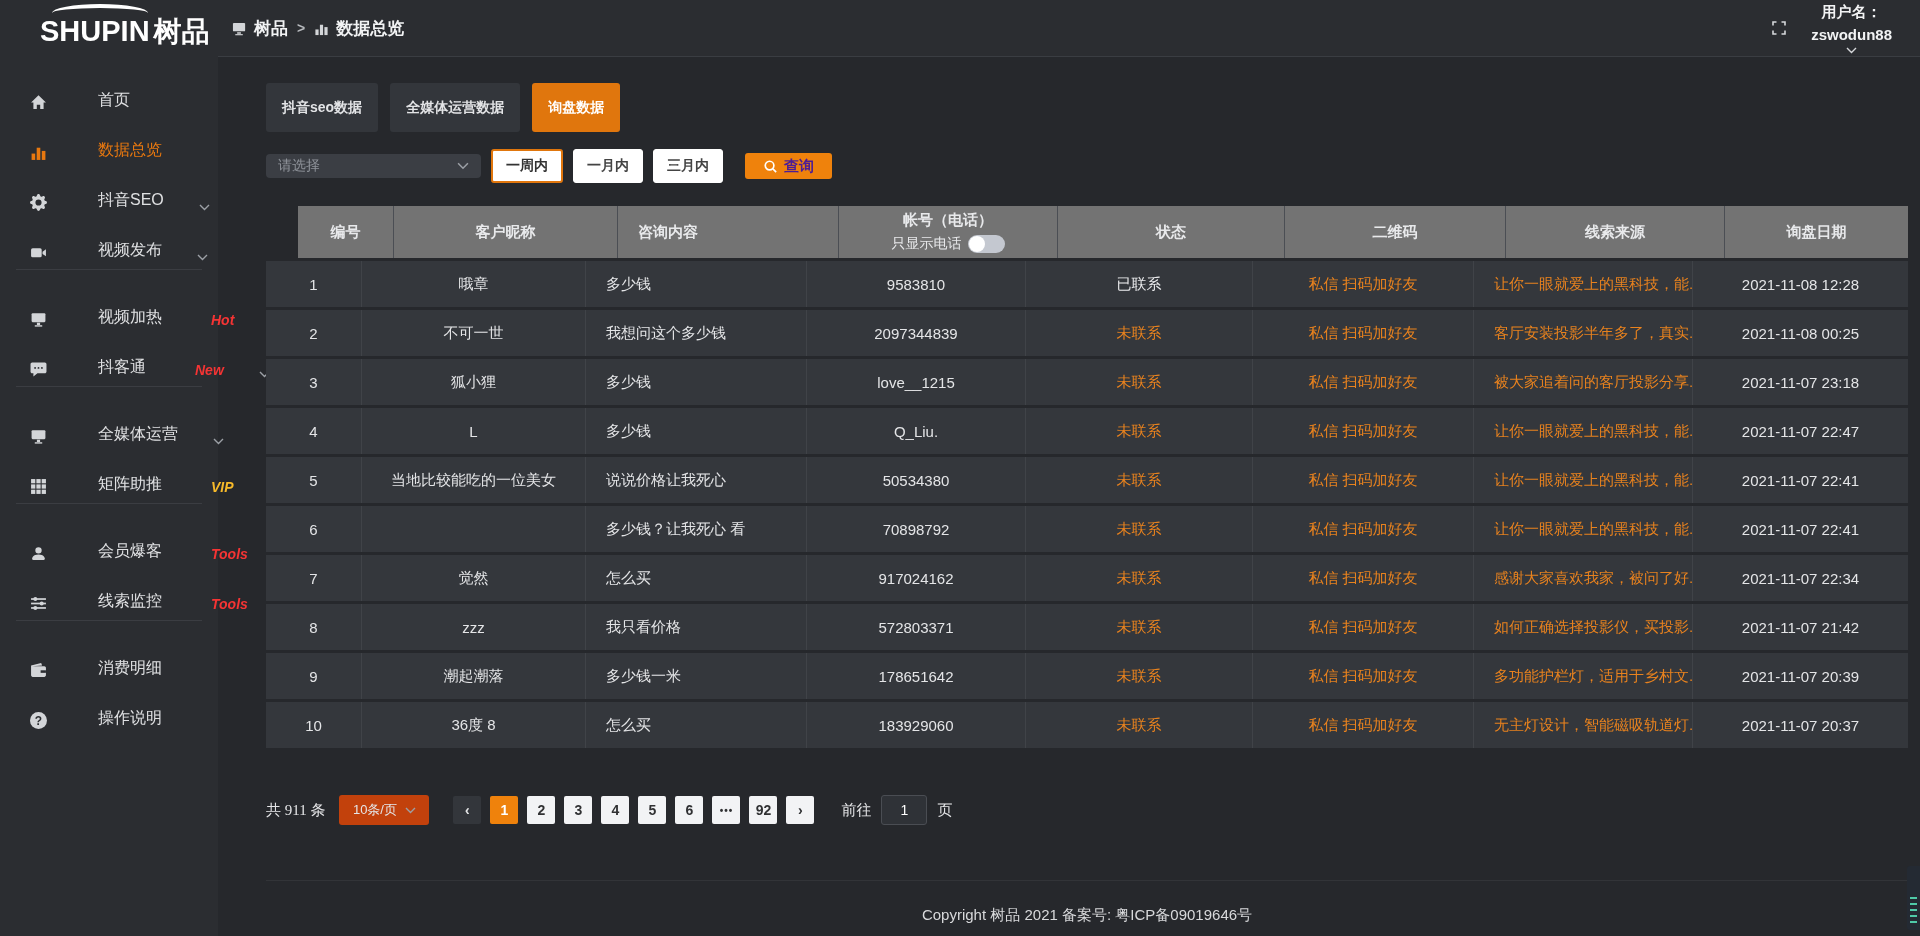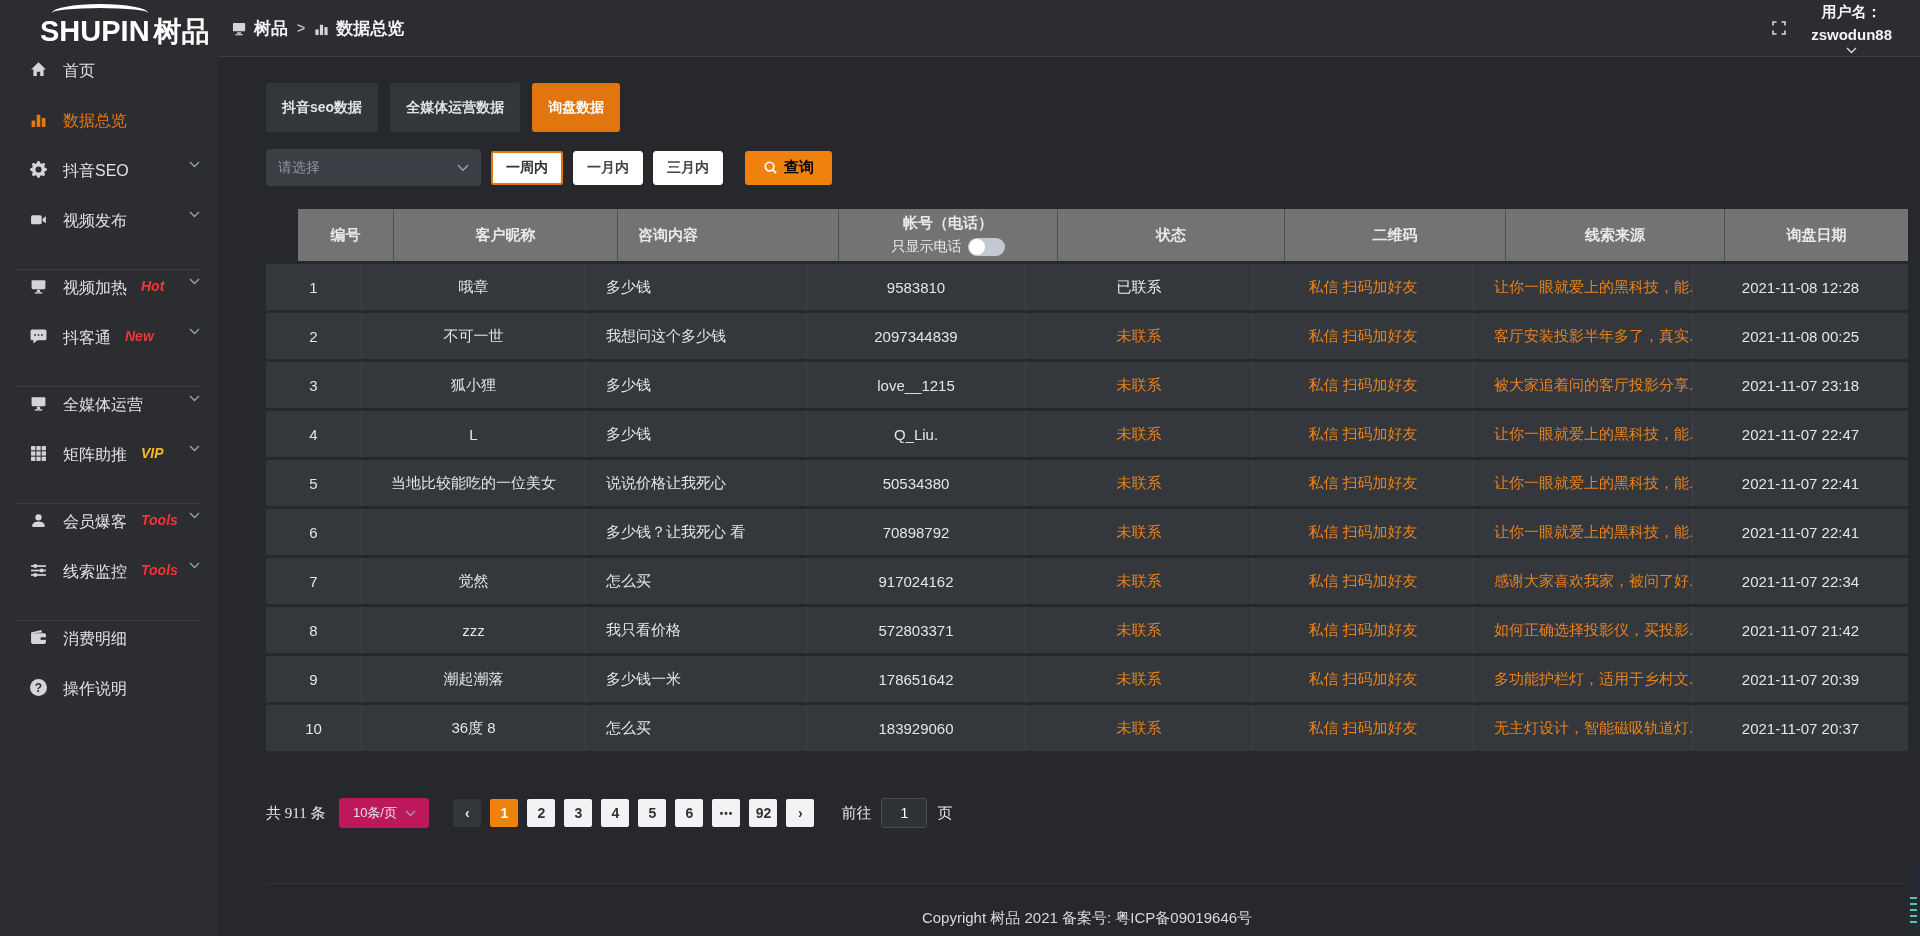--- a/index.html
+++ b/index.html
@@ -18,22 +18,22 @@
   .topbar-content { flex:1; display:flex; align-items:center; padding:0 28px 0 14px;
                     border-bottom:1px solid #3a3d42; }
   .breadcrumb { display:flex; align-items:center; gap:7px; font-size:17px; font-weight:700; color:#f2f3f4; }
   .bc-sep { color:#b7babe; font-size:14px; margin:0 2px; }
   .topbar-right { margin-left:auto; display:flex; align-items:center; gap:24px; }
   .fullscreen-btn { display:flex; cursor:pointer; }
   .user-menu { display:flex; align-items:center; gap:4px; font-size:15px; font-weight:700; color:#f2f3f4; cursor:pointer;flex-direction:column; }
   
   .layout { display:flex; height:879px; }
   .sidebar { width:218px; background:#2b2d31; padding-top:4px; flex-shrink:0; }
-  .sb-item { height:50px; display:flex; align-items:flex-start; padding:0 18px 0 30px;
-             font-size:16px; color:#e0e1e3; cursor:pointer; }
+  .sb-item { height:50px; display:flex; align-items:flex-end; padding:0 18px 0 30px;
+             font-size:16px; color:#e0e1e3; cursor:pointer;gap:35px; }
   .sb-item .icn { margin-right:16px; flex-shrink:0; }
   .sb-item.active { color:#e8780f; }
   .sb-label { white-space:nowrap; }
   .sb-badge { font-size:14px; font-weight:700; font-style:italic; margin-left:14px; }
   .badge-red { color:#f53434; }
   .badge-gold { color:#f7ba2a;font-style:italic; }
   .sb-chev { margin-left:auto; display:flex; }
   .sb-divider { height:1px; background:#3b3d42; margin:8px 16px; }
   .icn { width:17px; height:17px; fill:#d3d5d8; }
   .sb-item.active .icn { fill:#e8780f; }
@@ -41,29 +41,29 @@
              font-size:12px; font-weight:800; display:flex; align-items:center; justify-content:center;
              margin-right:16px; flex-shrink:0; }
   
   .main { flex:1; padding:0 12px 0 48px; display:flex; flex-direction:column; }
   .tabs { margin-top:26px; display:flex; gap:12px; }
   .tab { height:49px; padding:0 16px; background:#33363b; border:none; color:#e3e4e6;
          font-size:14px; font-weight:700; border-radius:3px; cursor:pointer;
          font-family:inherit; }
   .tab.active { background:#e0760d; color:#fff; }
   .filters { margin-top:17px; display:flex; align-items:center; }
-  .select { width:215px; height:37px; background:#3b3e44; border-radius:4px; display:flex;
+  .select { width:215px; height:24px; background:#3b3e44; border-radius:4px; display:flex;
             align-items:center; padding:0 12px; font-size:14px; color:#8f939a; cursor:pointer; }
   .select .chev { margin-left:auto; }
   .range-group { display:flex; gap:10px; margin-left:10px; }
   .range-btn { height:34px; padding:0 13px; background:#fff; border:1px solid #fff; border-radius:3px;
                font-size:14px; color:#444; cursor:pointer; font-family:inherit; font-weight:700;}
   .range-btn.active { border:2px solid #e0760d; color:#333; }
-  .query-btn { margin-left:22px; height:34px; padding:0 18px; background:#ef820c; border:none;
-               border-radius:3px; color:#000000; font-size:15px; font-weight:700; cursor:pointer;
+  .query-btn { margin-left:22px; height:26px; padding:0 18px; background:#ef820c; border:none;
+               border-radius:3px; color:#4c1d95; font-size:15px; font-weight:700; cursor:pointer;
                display:flex; align-items:center; gap:6px; font-family:inherit; }
   
   .dtable { margin-top:23px; }
   .thead, .trow { display:grid;
     grid-template-columns:96px 224px 221px 219px 227px 221px 219px 1fr; }
   .thead { background:#737373; height:52px;margin-left:32px; }
   .th { display:flex; flex-direction:column; align-items:center; justify-content:center;
         font-size:15px; font-weight:700; color:#e8e9eb; border-right:1px solid #4b4e54; }
   .th:last-child { border-right:none; }
   .th.c-left { align-items:flex-start; padding-left:20px; }
@@ -75,21 +75,21 @@
   .td { display:flex; align-items:center; justify-content:center; font-size:15px; color:#e4e5e7;
         border-right:1px solid #404348; padding:0 10px; overflow:hidden; white-space:nowrap; }
   .td:last-child { border-right:none; }
   .td.c-left { justify-content:flex-start; padding-left:20px; }
   .td.link { color:#e8821e; cursor:pointer; }
   .contacted { color:#e9eaec; }
   .uncontacted { color:#e8821e; }
   
   .pagination { margin-top:47px; display:flex; align-items:center; font-size:15px; color:#e4e5e7; }
   .pg-total { margin-right:14px;font-family:Liberation Serif, serif; }
-  .pg-size { width:90px; height:30px; background:#be185d; border-radius:3px; display:flex; align-items:center;
+  .pg-size { width:90px; height:30px; background:#c2410c; border-radius:3px; display:flex; align-items:center;
              justify-content:center; gap:8px; font-size:13px; color:#e4e5e7; cursor:pointer; margin-right:24px; }
   .pg-btn { min-width:28px; height:28px; margin-right:9px; border:none; border-radius:2px;
             background:#f2f3f5; color:#303133; font-size:14px; font-weight:700; cursor:pointer;
             font-family:inherit; }
   .pg-btn.prev { background:#33363b; color:#e4e5e7; }
   .pg-btn.active { background:#ef820c; color:#fff; }
   .pg-btn.ellipsis { letter-spacing:1px; font-size:10px; }
   .pg-jump { display:flex; align-items:center; gap:10px; margin-left:18px; }
   .pg-input { width:46px; height:30px; background:#2f3237; border:1px solid #4a4d53; border-radius:3px;
               color:#fff; font-size:14px; text-align:center; font-family:inherit; }

